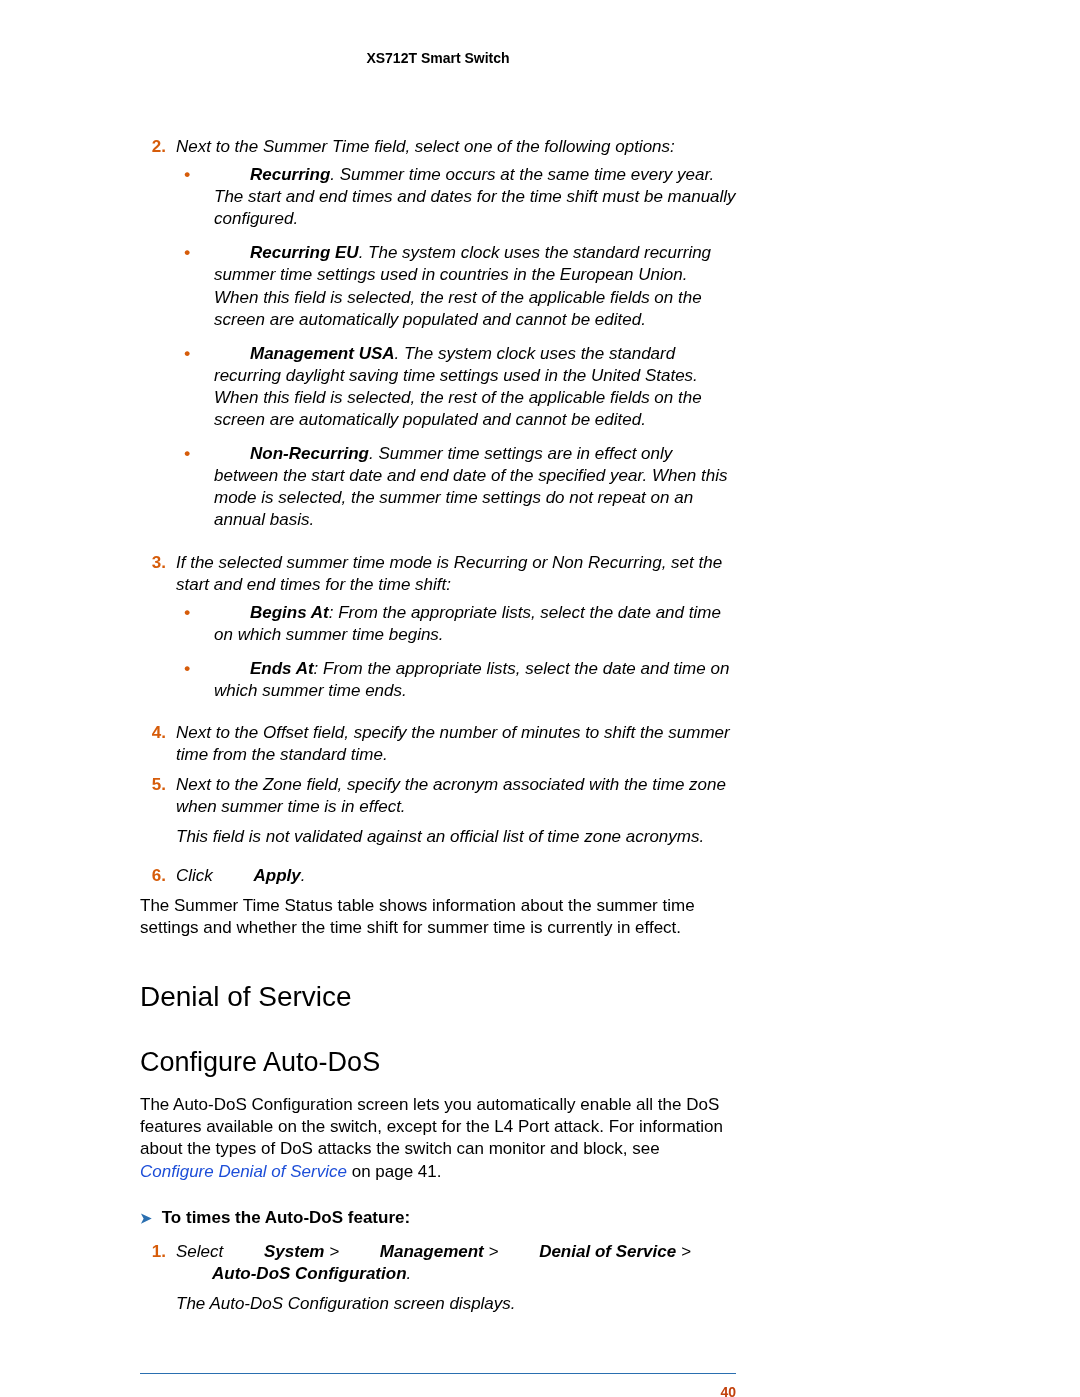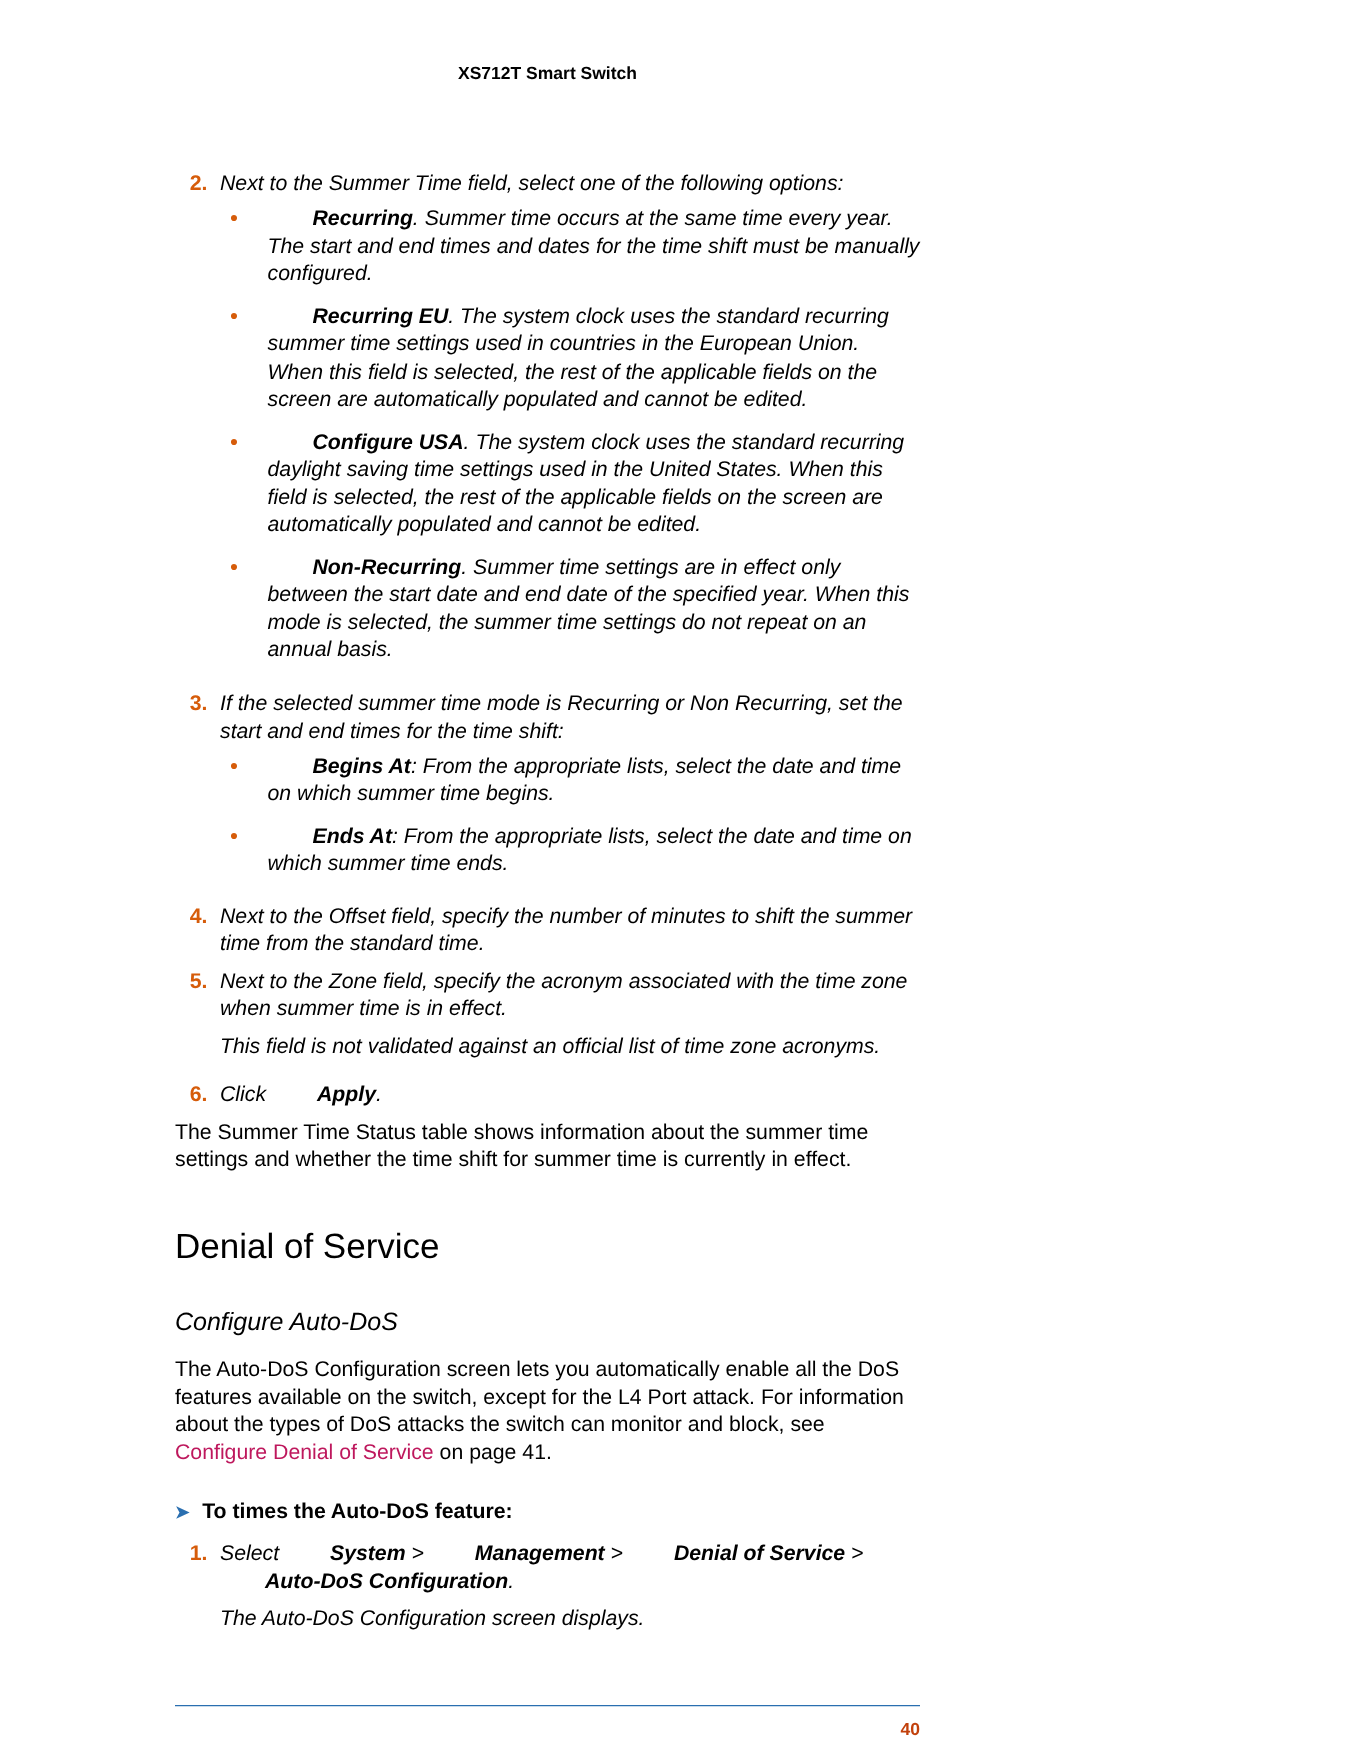--- a/index.html
+++ b/index.html
@@ -59,38 +59,38 @@
   .para {
     margin: 8px 0;
   }
   h2.section {
     font-size: 28px;
     font-weight: normal;
     color: #000;
     margin: 40px 0 16px 0;
   }
   h3.subsection {
-    font-size: 20px;
-    font-style: italic;
+    font-size: 27px;
     font-weight: normal;
     margin: 30px 0 14px 0;
   }
   .proc-head {
     display: flex;
     align-items: baseline;
     font-weight: bold;
     margin: 24px 0 12px 0;
   }
   .proc-arrow {
     color: #2a6fb0;
     font-size: 14px;
     margin-right: 10px;
   }
   .link {
-    color: #be185d;
+    color: #1d4ed8;
+    font-style: italic;
   }
   .footer-rule {
     border-top: 1px solid #2a6fb0;
     margin: 50px 0 10px 0;
   }
   .page-number {
     text-align: right;
     color: #c2410c;
     font-weight: bold;
     font-size: 14px;
@@ -118,21 +118,21 @@
         </div>
         <div class="bullet-item">
           <div class="bullet-dot">•</div>
           <div class="bullet-body">
             <b>Recurring EU</b><span>. The system clock uses the standard recurring summer time settings used in countries in the European Union. When this field is selected, the rest of the applicable fields on the screen are automatically populated and cannot be edited.</span>
           </div>
         </div>
         <div class="bullet-item">
           <div class="bullet-dot">•</div>
           <div class="bullet-body">
-            <b>Configure USA</b><span>. The system clock uses the standard recurring daylight saving time settings used in the United States. When this field is selected, the rest of the applicable fields on the screen are automatically populated and cannot be edited.</span>
+            <b>Management USA</b><span>. The system clock uses the standard recurring daylight saving time settings used in the United States. When this field is selected, the rest of the applicable fields on the screen are automatically populated and cannot be edited.</span>
           </div>
         </div>
         <div class="bullet-item">
           <div class="bullet-dot">•</div>
           <div class="bullet-body">
             <b>Non-Recurring</b><span>. Summer time settings are in effect only between the start date and end date of the specified year. When this mode is selected, the summer time settings do not repeat on an annual basis.</span>
           </div>
         </div>
       </div>
     </div>

